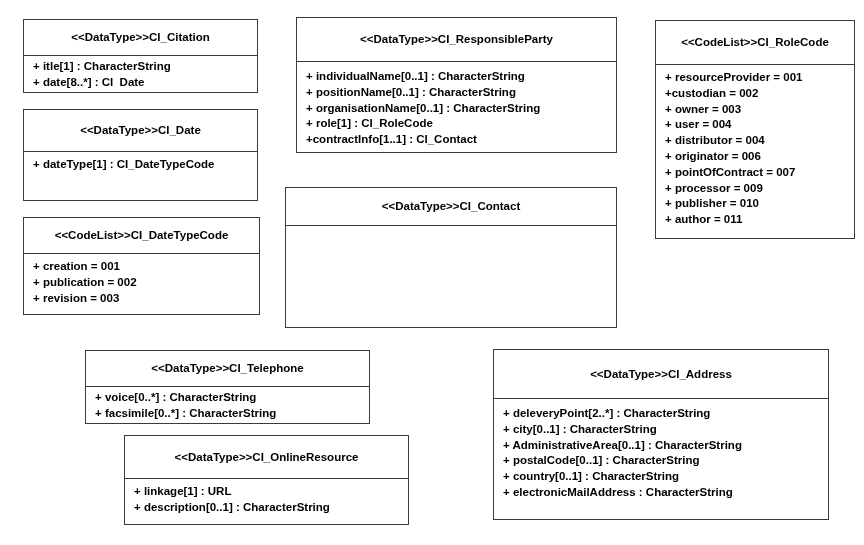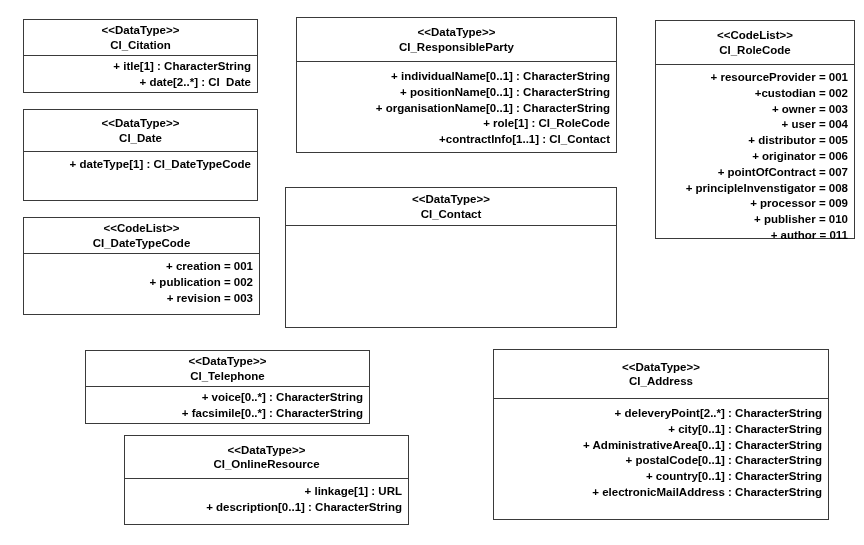--- a/index.html
+++ b/index.html
@@ -22,53 +22,52 @@
   .uml-class {
     position: absolute;
     border: 1.6px solid var(--border);
     background: var(--bg);
     display: flex;
     flex-direction: column;
   }
   .uml-header {
     border-bottom: 1.6px solid var(--border);
     display: flex;
-    flex-direction: column;
+    flex-direction: row;
     justify-content: center;
     align-items: center;
     text-align: center;
     flex: 0 0 auto;
     line-height: 14.5px;
     font-size: 11.5px;
   }
   .uml-attrs {
     flex: 1 1 auto;
     padding: 5px 6px 0 9px;
     font-size: 11.5px;
-    text-align: right;
   }
   .attr-line {
     line-height: 15.8px;
     white-space: pre;
   }
   .stereo, .cname { white-space: pre; }
 </style>
 </head>
 <body>
 
 <div id="diagram">
 
   <div class="uml-class" style="left:23px; top:19px; width:235px; height:74px;">
     <div class="uml-header" style="height:36px;">
       <div class="stereo">&lt;&lt;DataType&gt;&gt;</div>
       <div class="cname">CI_Citation</div>
     </div>
     <div class="uml-attrs" style="padding-top:3px;">
         <div class="attr-line">+ itle[1] : CharacterString</div>
-        <div class="attr-line">+ date[2..*] : CI  Date</div>
+        <div class="attr-line">+ date[8..*] : CI  Date</div>
       </div>
   </div>
 
   <div class="uml-class" style="left:23px; top:109px; width:235px; height:92px;">
     <div class="uml-header" style="height:42px;">
       <div class="stereo">&lt;&lt;DataType&gt;&gt;</div>
       <div class="cname">CI_Date</div>
     </div>
     <div class="uml-attrs">
         <div class="attr-line">+ dateType[1] : CI_DateTypeCode</div>
@@ -111,24 +110,23 @@
   <div class="uml-class" style="left:655px; top:20px; width:200px; height:219px;">
     <div class="uml-header" style="height:44px;">
       <div class="stereo">&lt;&lt;CodeList&gt;&gt;</div>
       <div class="cname">CI_RoleCode</div>
     </div>
     <div class="uml-attrs">
         <div class="attr-line">+ resourceProvider = 001</div>
         <div class="attr-line">+custodian = 002</div>
         <div class="attr-line">+ owner = 003</div>
         <div class="attr-line">+ user = 004</div>
-        <div class="attr-line">+ distributor = 005</div>
+        <div class="attr-line">+ distributor = 004</div>
         <div class="attr-line">+ originator = 006</div>
         <div class="attr-line">+ pointOfContract = 007</div>
-        <div class="attr-line">+ principleInvenstigator = 008</div>
         <div class="attr-line">+ processor = 009</div>
         <div class="attr-line">+ publisher = 010</div>
         <div class="attr-line">+ author = 011</div>
       </div>
   </div>
 
   <div class="uml-class" style="left:85px; top:350px; width:285px; height:74px;">
     <div class="uml-header" style="height:36px;">
       <div class="stereo">&lt;&lt;DataType&gt;&gt;</div>
       <div class="cname">CI_Telephone</div>

